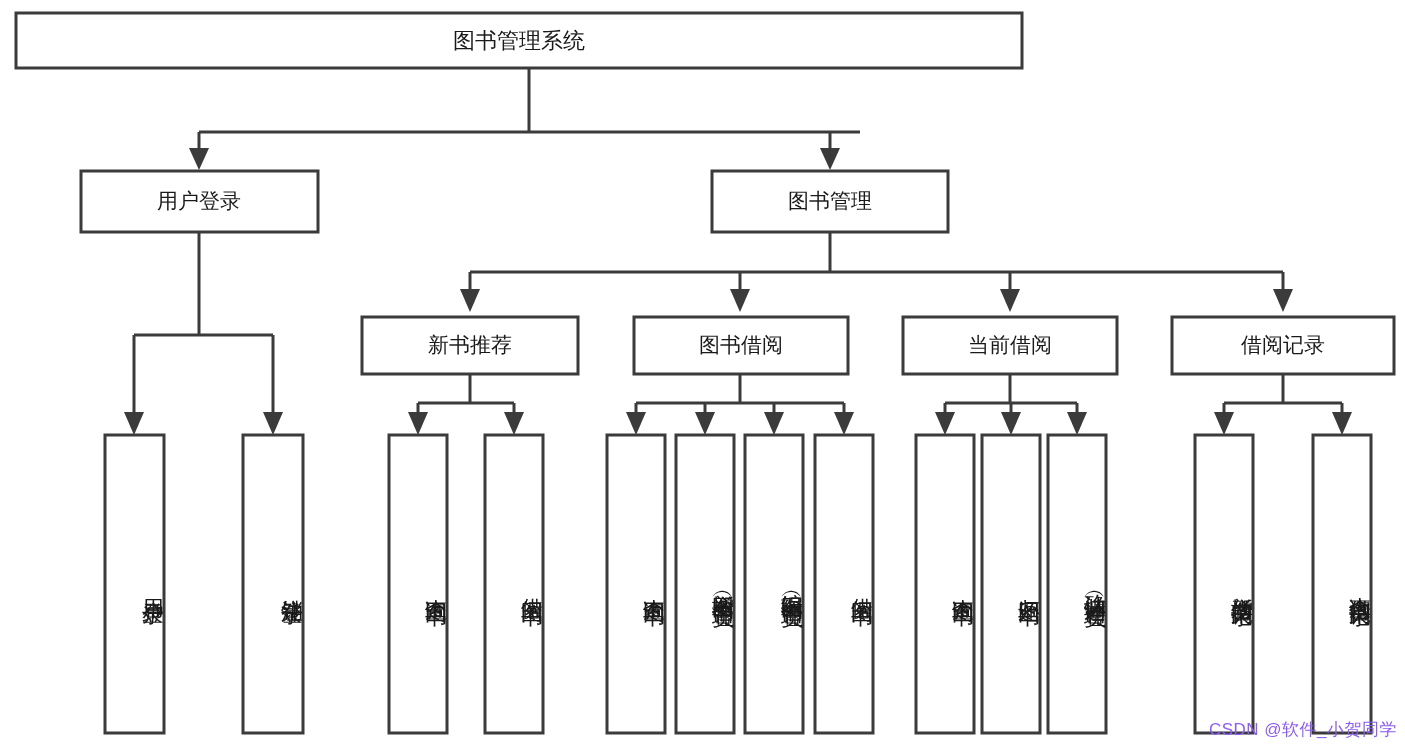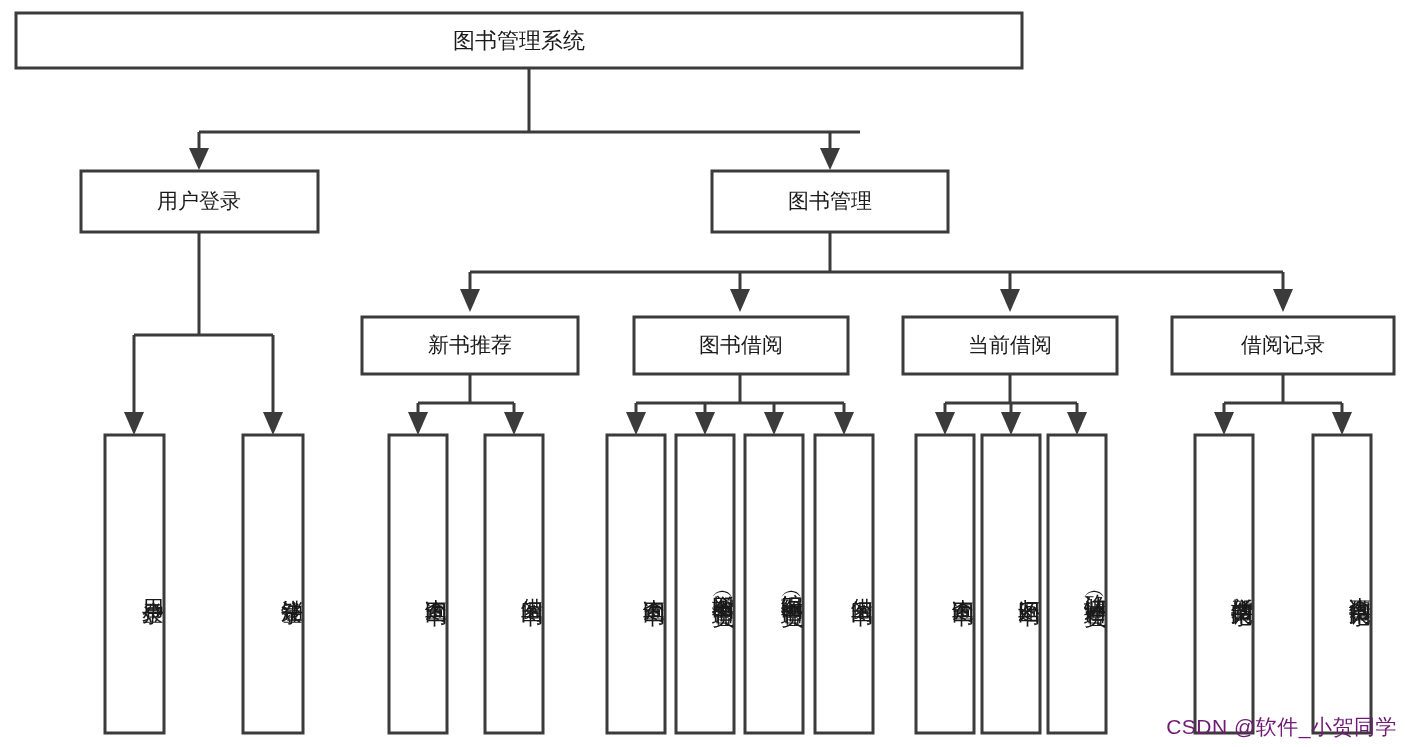--- a/index.html
+++ b/index.html
@@ -70,22 +70,22 @@
     pointer-events: none;
     display: flex;
     align-items: flex-start;
     justify-content: center;
   }
   .watermark {
     position: absolute;
     right: 8px;
     bottom: 6px;
     font-family: "Liberation Sans", sans-serif;
-    font-size: 21px;
-    color: #701a75;
+    font-size: 17px;
+    color: #8b5cf6;
     white-space: nowrap;
     letter-spacing: 0.5px;
   }
 </style>
 </head>
 <body>
 
 <div id="diagram-root">
 
   <svg class="diagram" viewBox="0 0 1405 747" xmlns="http://www.w3.org/2000/svg">

